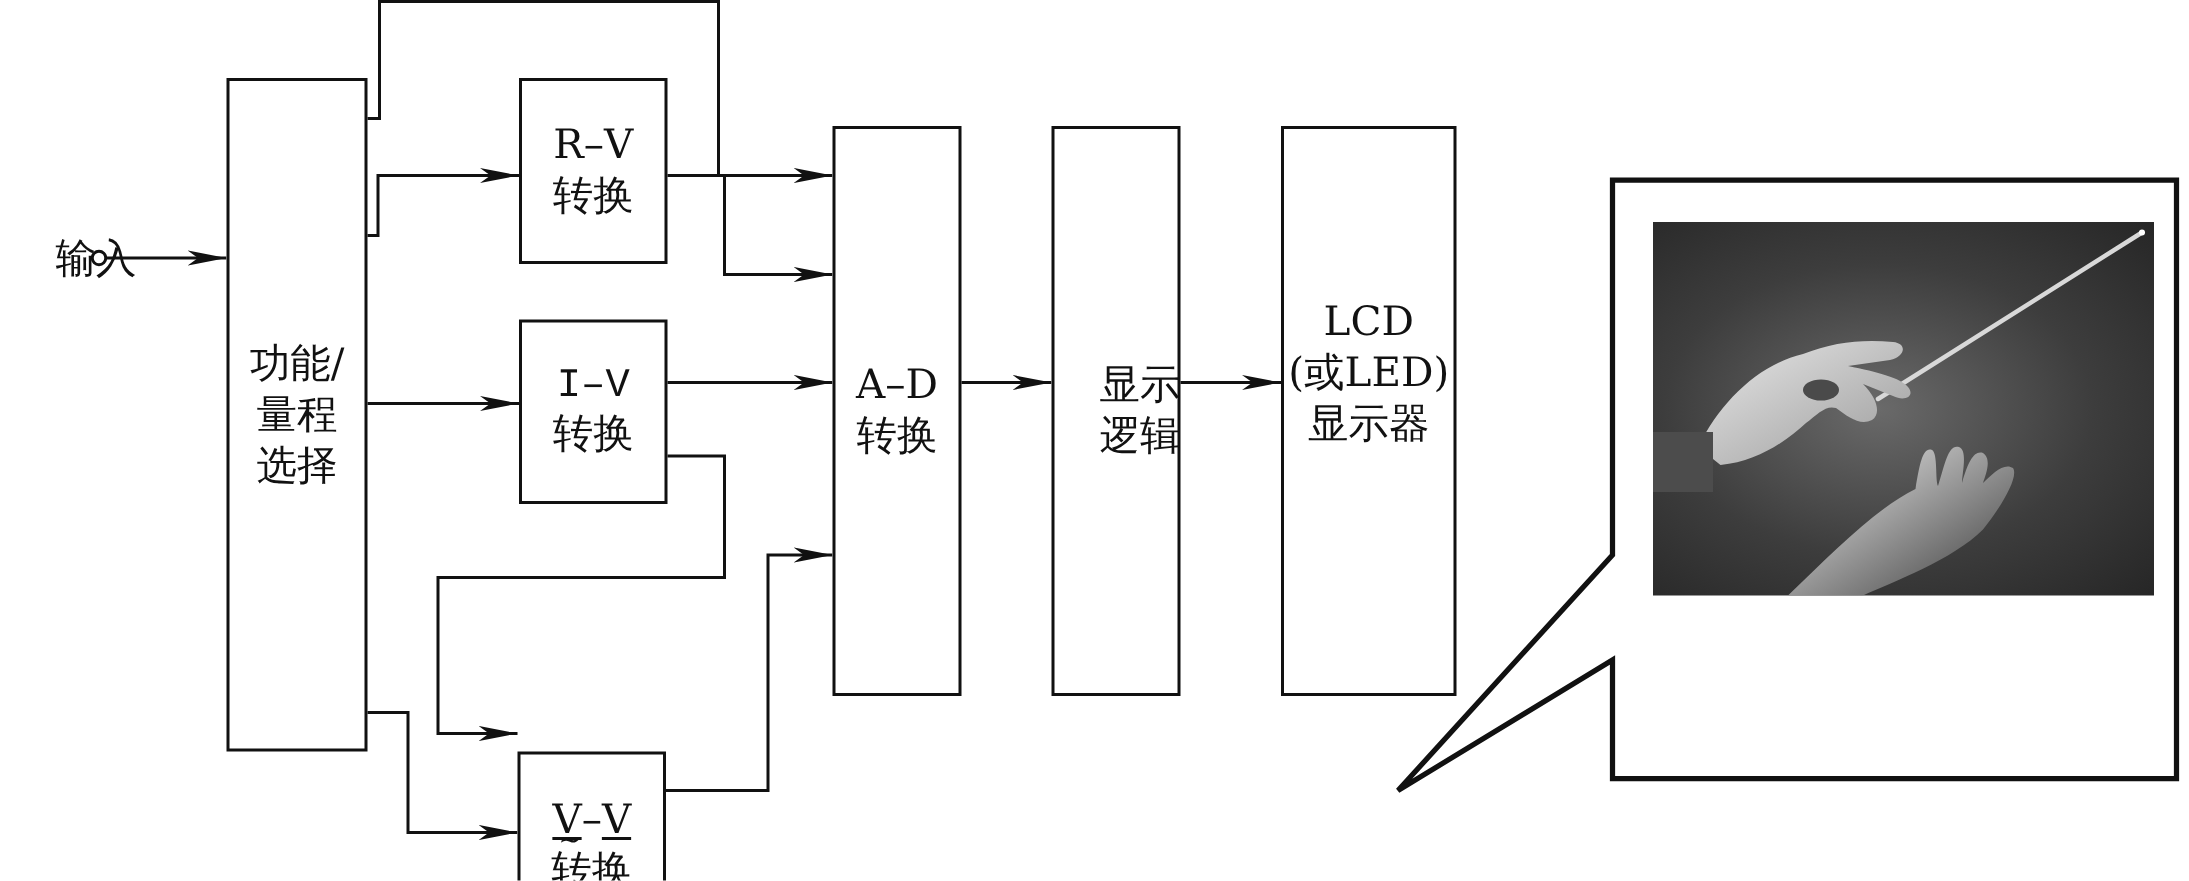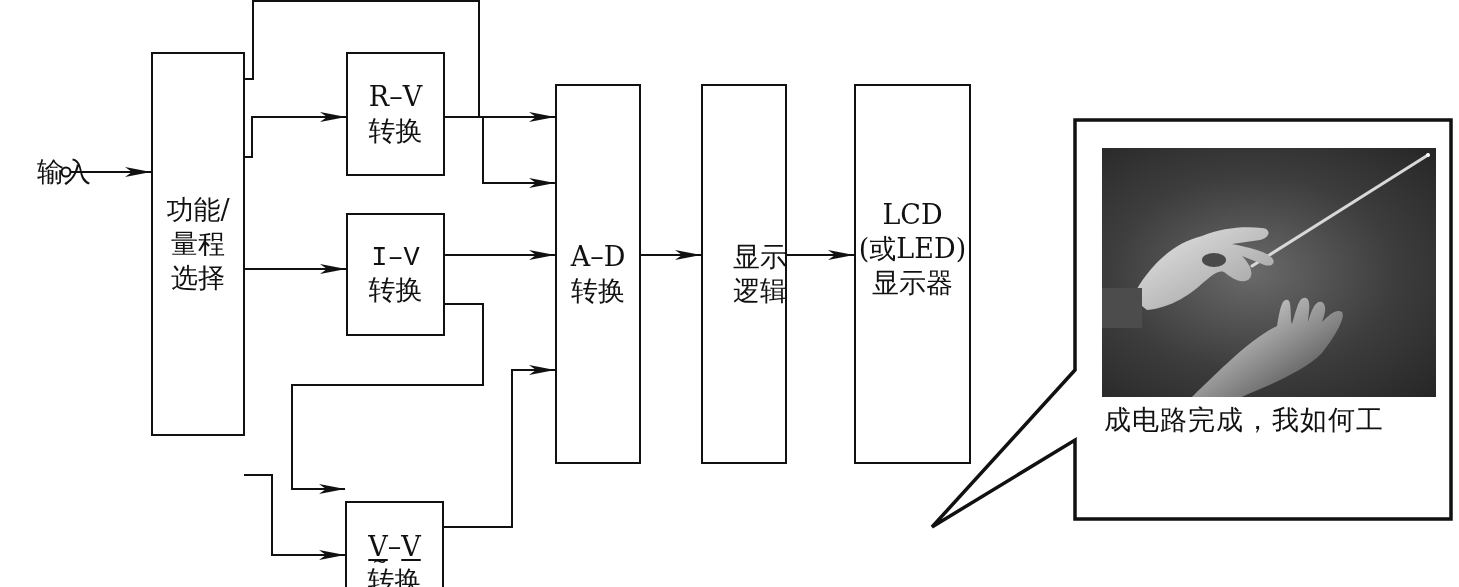--- a/index.html
+++ b/index.html
@@ -55,21 +55,21 @@
     <line x1="786" y1="255" x2="854" y2="255" marker-end="url(#arr)"></line>
   </g>
 
   <g>
     <path d="M1075,120 L1451,120 L1451,519 L1075,519 L1075,440 L932,527 L1075,370 Z" fill="#fff" stroke="#111" stroke-width="3.5" stroke-linejoin="miter"></path>
   </g>
 </svg>
 
 <div class="lbl" style="left:18px; top:154px;margin-left:19px;">输入</div>
 
-<div class="box" style="left:151px; top:52px; width:94px; height:384px;">
+<div class="box" style="left:151px; top:52px; width:94px; height:449px;">
   <span>功能/</span>
   <span>量程</span>
   <span>选择</span>
 </div>
 
 <div class="box" style="left:346px; top:52px; width:99px; height:124px;">
   <span>R–V</span>
   <span>转换</span>
 </div>
 
@@ -120,14 +120,13 @@
 
     <path d="M30,150 C45,120 70,95 100,88 C120,80 140,78 160,80 C170,81 168,90 158,92 L130,96 C150,100 165,104 170,110 C175,116 168,120 160,116 L140,108 C150,118 152,128 146,132 C138,136 130,130 122,124 C115,122 110,128 102,134 C90,145 70,160 45,162 Z" fill="url(#skin)"></path>
     <ellipse cx="112" cy="112" rx="12" ry="7" fill="#4a4a4a"></ellipse>
     <rect x="0" y="140" width="40" height="40" fill="#4c4c4c"></rect>
 
     <path d="M90,249 C120,220 150,190 175,178 C178,160 180,150 186,152 C190,154 188,172 190,176 C195,160 197,148 204,150 C210,152 206,168 206,174 C210,160 214,152 220,154 C226,158 222,168 220,174 C226,168 234,160 240,164 C244,170 232,190 220,205 C200,225 160,240 140,249 Z" fill="url(#skin2)"></path>
   </svg>
 </div>
 
 <div class="callout-text">
-  <div>成电路完成，我如何工</div>
 </div>
 
 </body></html>

